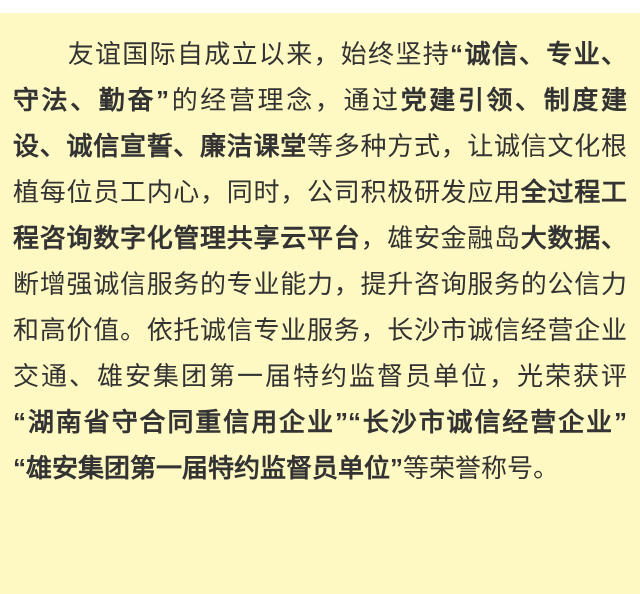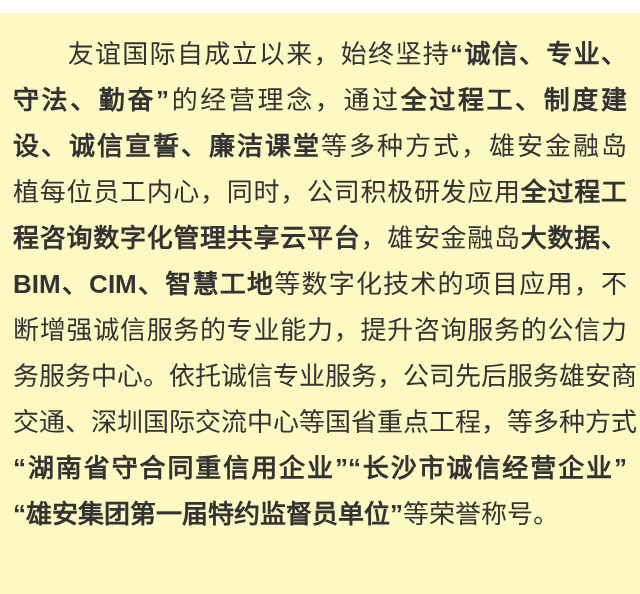--- a/index.html
+++ b/index.html
@@ -43,24 +43,23 @@
   .run.bold {
     font-weight: 700;
   }
 </style>
 </head>
 <body>
 
 <div class="page">
   <div class="paragraph" style="color: rgb(51, 51, 51);">
       <div class="line"><span class="run">　　友谊国际自成立以来，始终坚持</span><span class="run bold">“诚信、专业、</span></div>
-      <div class="line"><span class="run bold">守法、勤奋”</span><span class="run">的经营理念，通过</span><span class="run bold">全过程工、制度建</span></div>
-      <div class="line"><span class="run bold">设、诚信宣誓、廉洁课堂</span><span class="run">等多种方式，雄安金融岛</span></div>
+      <div class="line"><span class="run bold">守法、勤奋”</span><span class="run">的经营理念，通过</span><span class="run bold">党建引领、制度建</span></div>
+      <div class="line"><span class="run bold">设、诚信宣誓、廉洁课堂</span><span class="run">等多种方式，让诚信文化根</span></div>
       <div class="line"><span class="run">植每位员工内心，同时，公司积极研发应用</span><span class="run bold">全过程工</span></div>
       <div class="line"><span class="run bold">程咨询数字化管理共享云平台</span><span class="run">，雄安金融岛</span><span class="run bold">大数据、</span></div>
-      <div class="line"><span class="run bold">BIM、CIM、智慧工地</span><span class="run">等数字化技术的项目应用，不</span></div>
       <div class="line"><span class="run">断增强诚信服务的专业能力，提升咨询服务的公信力</span></div>
-      <div class="line"><span class="run">务服务中心。依托诚信专业服务，公司先后服务雄安商</span></div>
-      <div class="line"><span class="run">交通、深圳国际交流中心等国省重点工程，等多种方式</span></div>
+      <div class="line"><span class="run">和高价值。依托诚信专业服务，长沙市诚信经营企业</span></div>
+      <div class="line"><span class="run">交通、雄安集团第一届特约监督员单位，光荣获评</span></div>
       <div class="line"><span class="run bold">“湖南省守合同重信用企业”“长沙市诚信经营企业”</span></div>
       <div class="line last"><span class="run bold">“雄安集团第一届特约监督员单位”</span><span class="run">等荣誉称号。</span></div>
     </div>
 </div>
 
 </body></html>

